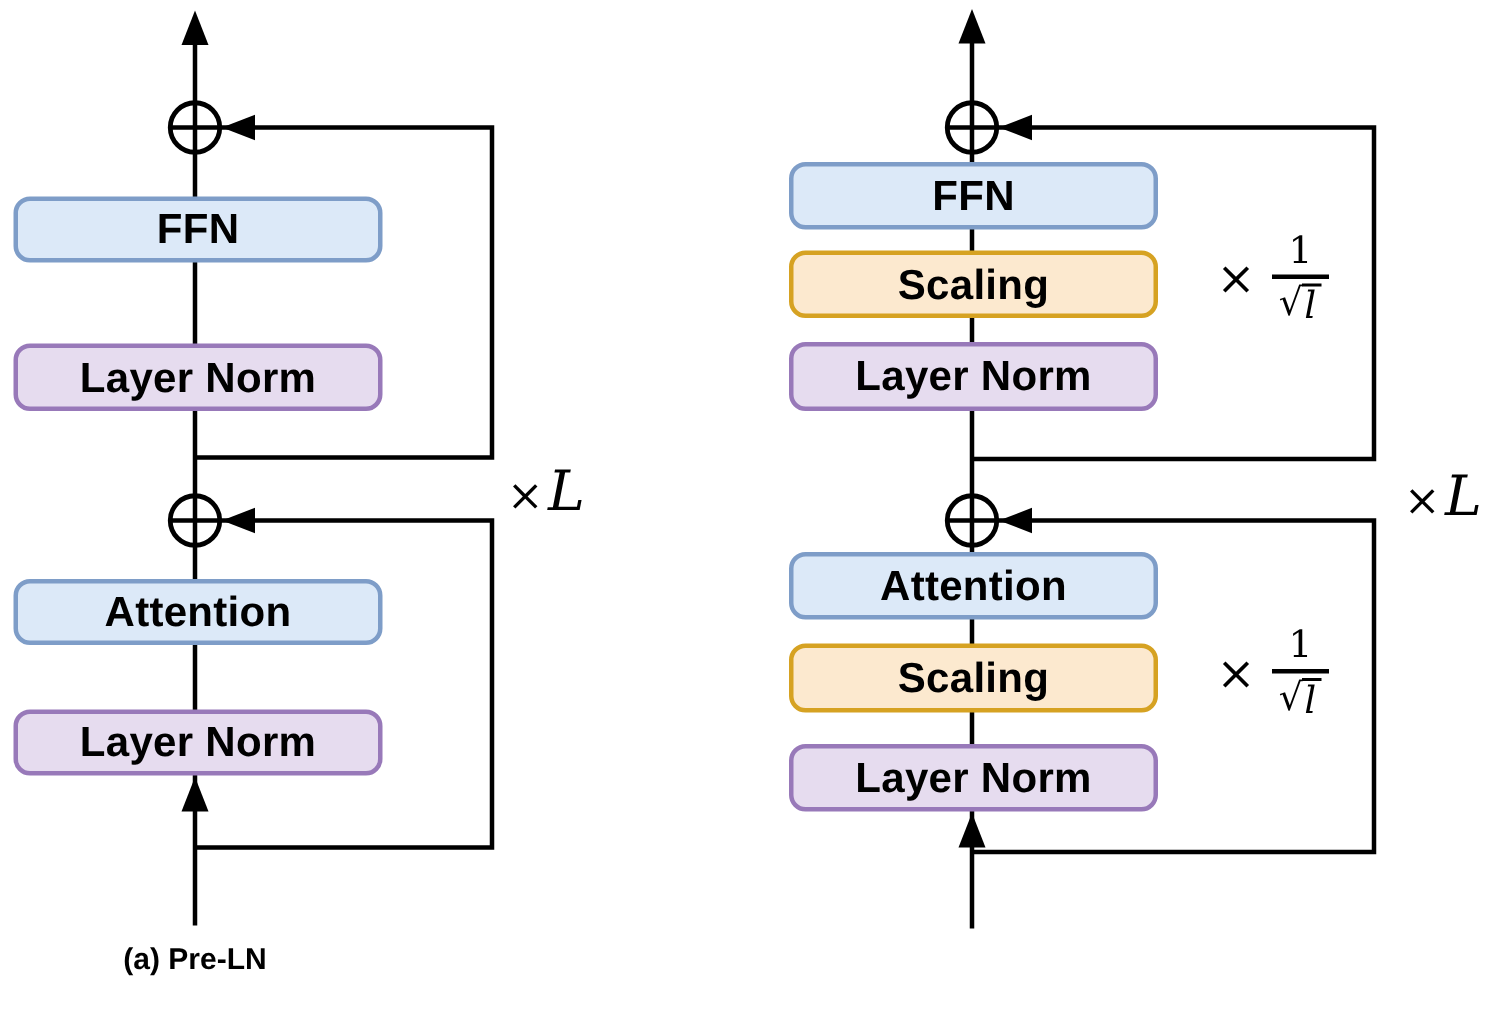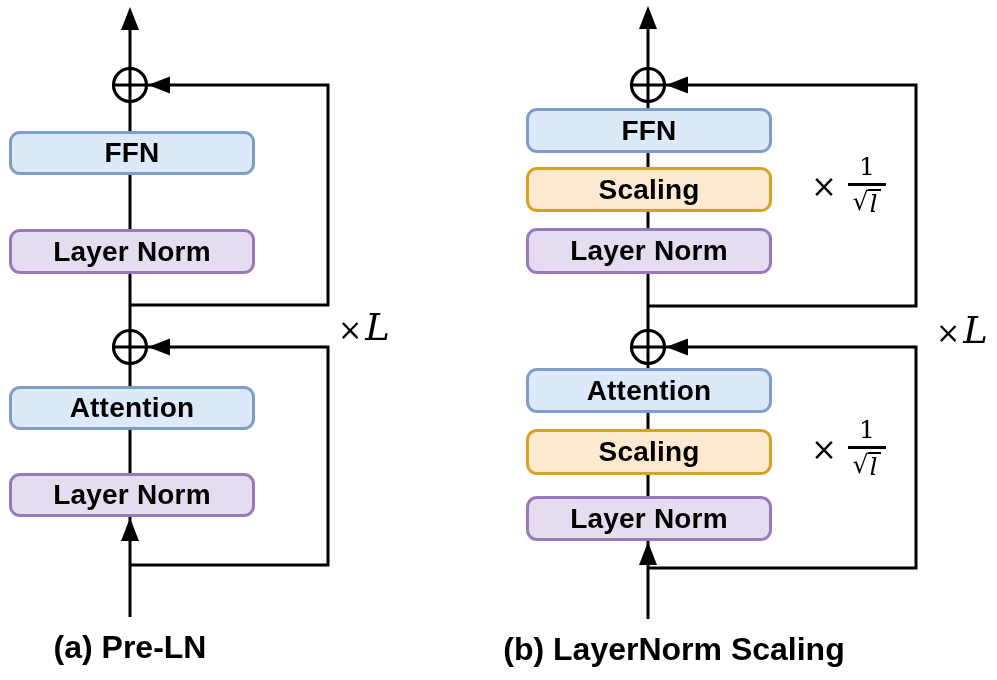--- a/index.html
+++ b/index.html
@@ -33,21 +33,21 @@
     font-family:"DejaVu Serif",serif;line-height:1;
   }
   .scale-label .times{font-size:31px;margin-right:11px;}
   .frac{display:inline-flex;flex-direction:column;align-items:center;min-width:38px;}
   .frac .num{font-size:25px;padding-bottom:4px;}
   .frac .bar{width:100%;height:0;border-top:3px solid var(--line,#000);}
   .frac .den{font-size:25px;display:flex;align-items:flex-start;padding-top:3px;}
   .frac .radical{font-size:25px;line-height:1;}
   .frac .radicand{font-style:italic;border-top:2.5px solid var(--line,#000);padding:0 4px 0 1px;line-height:1.05;}
   .caption{
-    position:absolute;font-weight:bold;font-size:32px;color:var(--text,#000);
+    position:absolute;font-weight:bold;font-size:20px;color:var(--text,#000);
     text-align:center;white-space:nowrap;
   }
 </style>
 </head>
 <body>
 
 <div class="canvas">
 
   <svg class="wires" width="997" height="680" viewBox="0 0 997 680">
 
@@ -130,15 +130,14 @@
         <span class="radicand">l</span>
       </span>
     </span>
   </div>
 
   <div class="loop-label" style="left:936px; top:312px;">
     <span class="times">×</span>
     <span class="var">L</span>
   </div>
 
-  <div class="caption" style="left:494px; top:631px; width:360px;">(b) LayerNorm Scaling</div>
 
 </div>
 
 </body></html>

